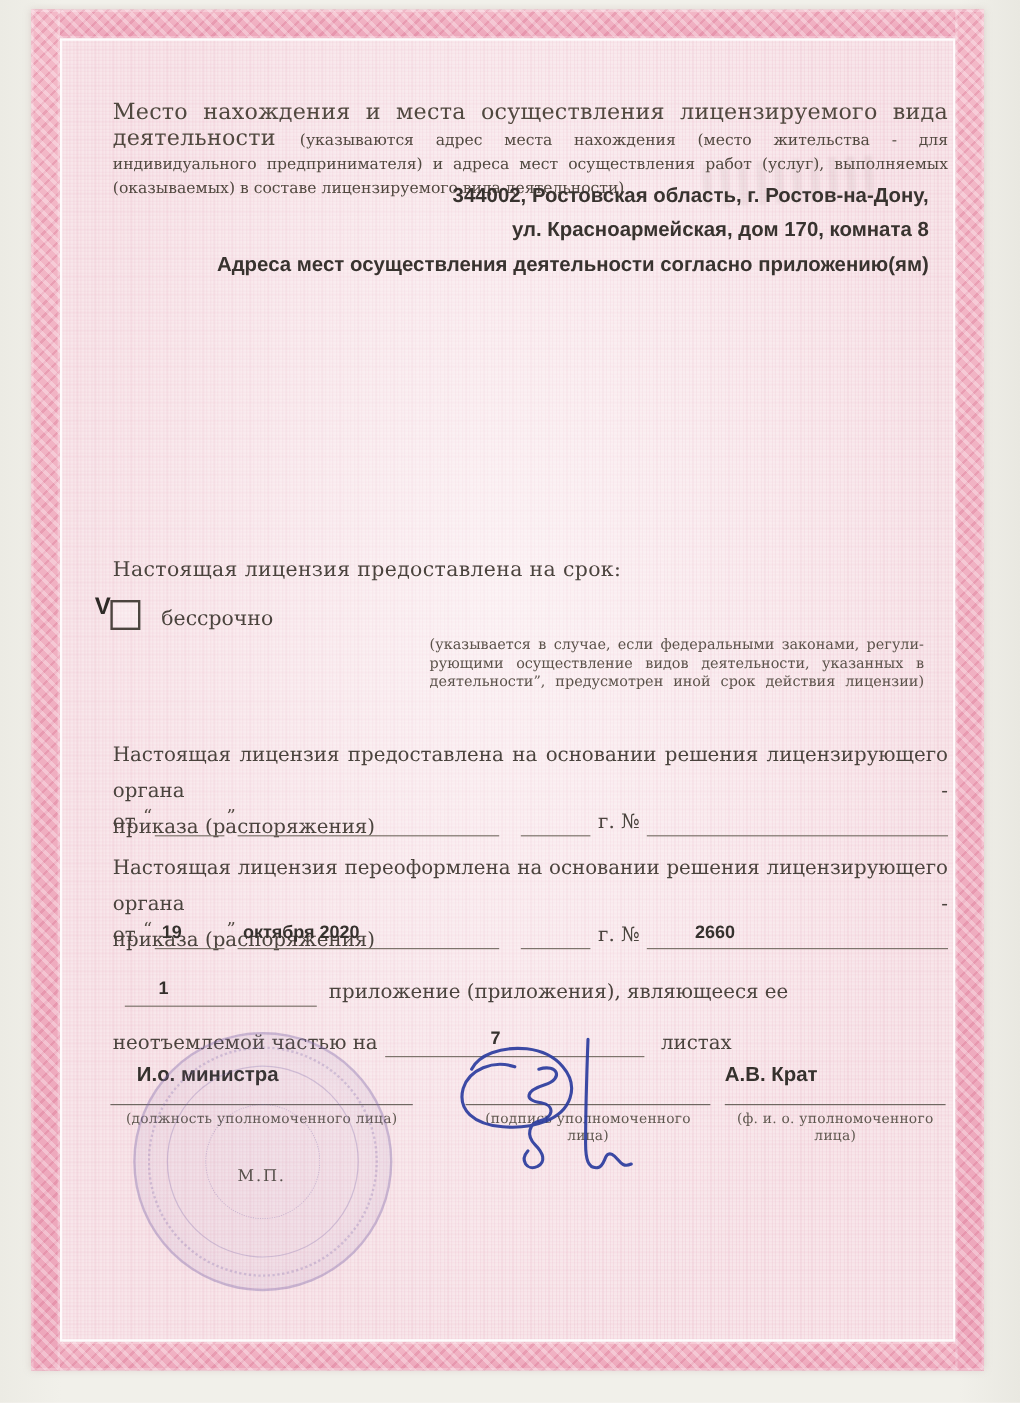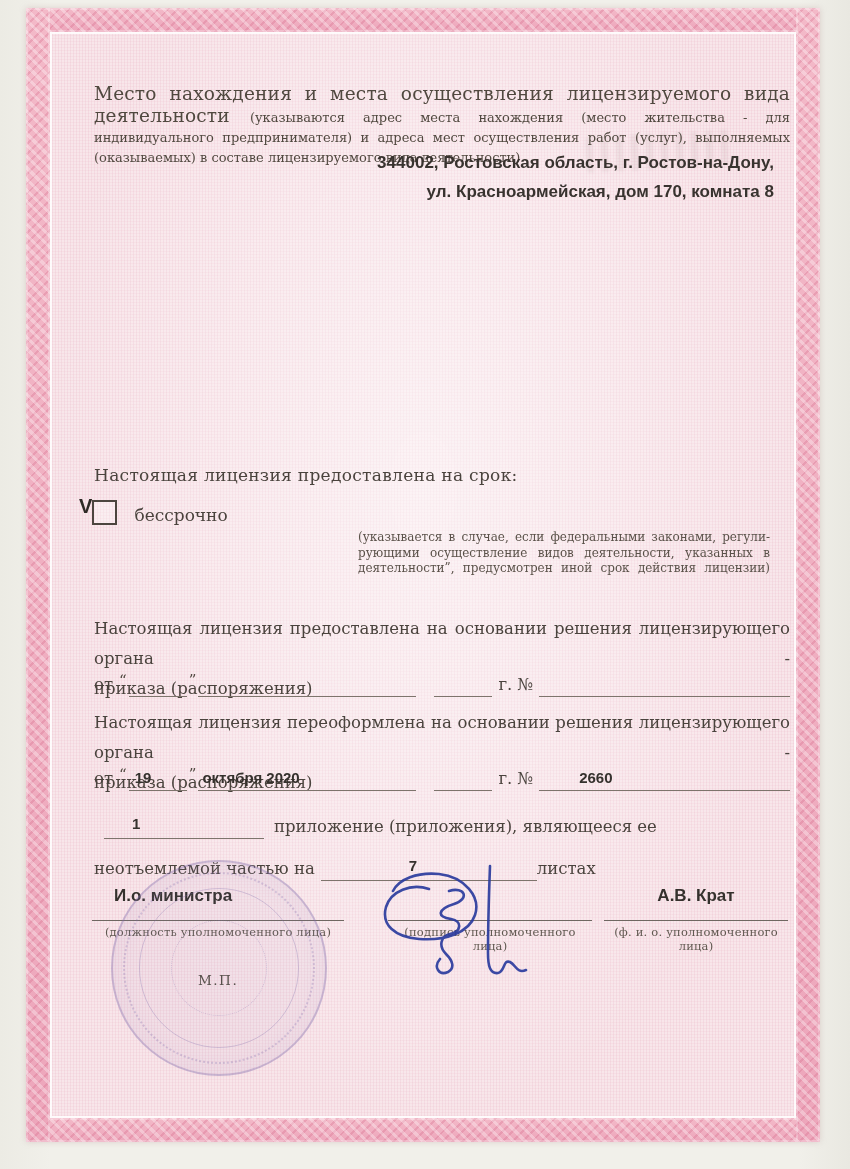--- a/index.html
+++ b/index.html
@@ -85,20 +85,21 @@
   <div class="band right"></div>
   <div class="inner"></div>
 
   <div class="abs ghost"></div>
 
   <div class="abs intro"><span class="lead">Место нахождения и места осуществления лицензируемого вида деятельности </span><span>(указываются адрес места нахождения (место жительства - для индивидуального предпринимателя) и адреса мест осуществления работ (услуг), выполняемых (оказываемых) в составе лицензируемого вида деятельности)</span></div>
 
   <div class="abs address sans-b">
     <div>344002, Ростовская область, г. Ростов-на-Дону,</div>
     <div>ул. Красноармейская, дом 170, комната 8</div>
+    <div>Адреса мест осуществления деятельности согласно приложению(ям)</div>
   </div>
 
   <div class="abs sec-title">Настоящая лицензия предоставлена на срок:</div>
 
   <div class="abs cbrow">
     <div class="cbgroup" style="left:0;">
       <span style="position:relative;display:inline-block;">
         <span class="vmark">V</span>
         <span class="cb"></span>
       </span>
@@ -160,36 +161,36 @@
     <span class="fill-line" style="width:160px;margin:0 10px;">
         <span class="val" style="left:28px;bottom:6px;">1</span>
       </span>
     <span class="txt">приложение (приложения), являющееся ее</span>
   </div>
   <div class="abs annexrow" style="top:848px;">
     <span class="txt">неотъемлемой частью на</span>
     <span class="fill-line" style="width:216px;margin-left:6px;">
         <span class="val" style="left:88px;bottom:6px;">7</span>
       </span>
-    <span class="txt" style="">листах</span>
+    <span class="txt" style="margin-left:14px;">листах</span>
   </div>
 
   <div class="abs sigblock">
     <div class="sigcol" style="left:66px;width:252px;">
       <div class="title" style="padding-left:22px;">И.о. министра</div>
       <div class="sline"></div>
       <div class="cap">(должность уполномоченного лица)</div>
     </div>
     <div class="sigcol" style="left:362px;width:204px;">
       <div class="title"></div>
       <div class="sline"></div>
       <div class="cap">(подпись уполномоченного лица)</div>
     </div>
     <div class="sigcol" style="left:578px;width:184px;">
-      <div class="title" style="text-align:center;">А.В. Крат</div>
+      <div class="title" style="text-align:left;">А.В. Крат</div>
       <div class="sline"></div>
       <div class="cap">(ф. и. о. уполномоченного лица)</div>
     </div>
   </div>
 
   <div class="abs stamp">
       <span class="ring2"></span>
     </div>
   <div class="abs mp">М.П.</div>
 

